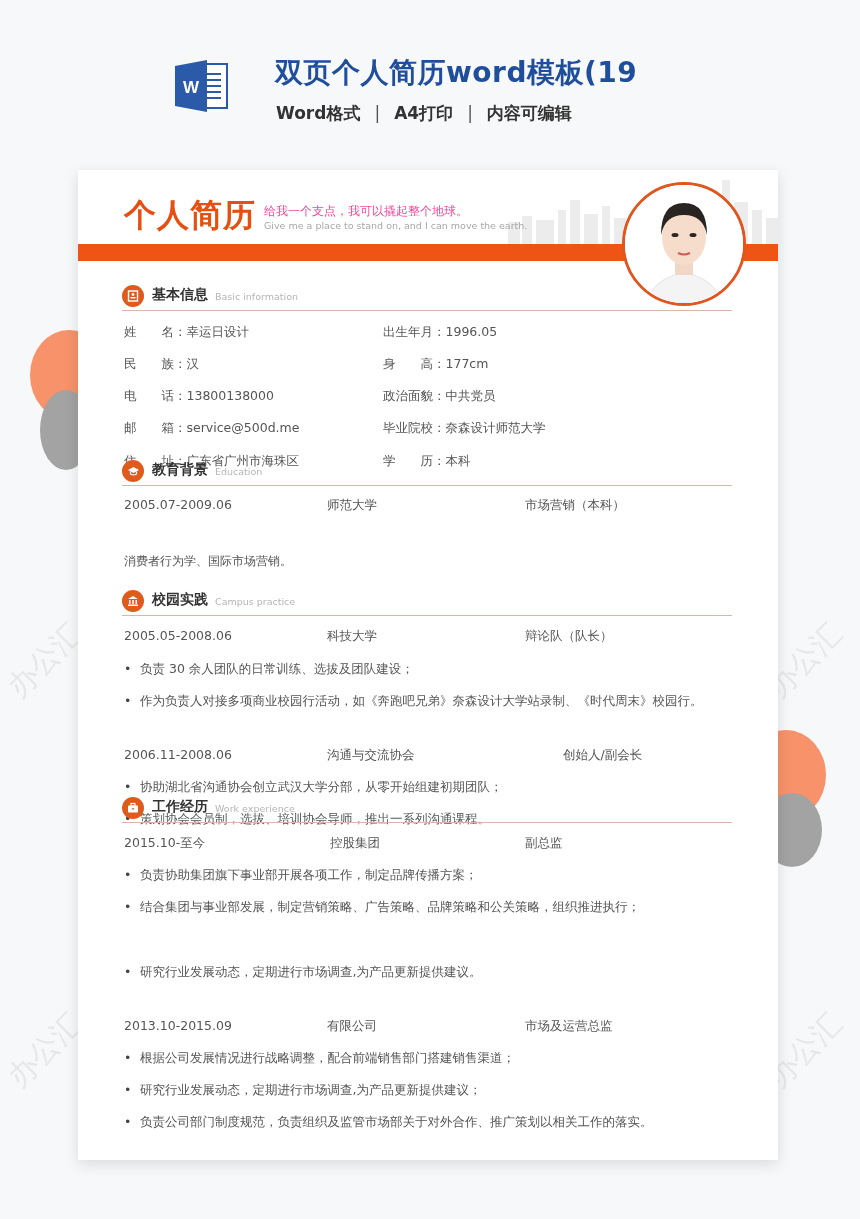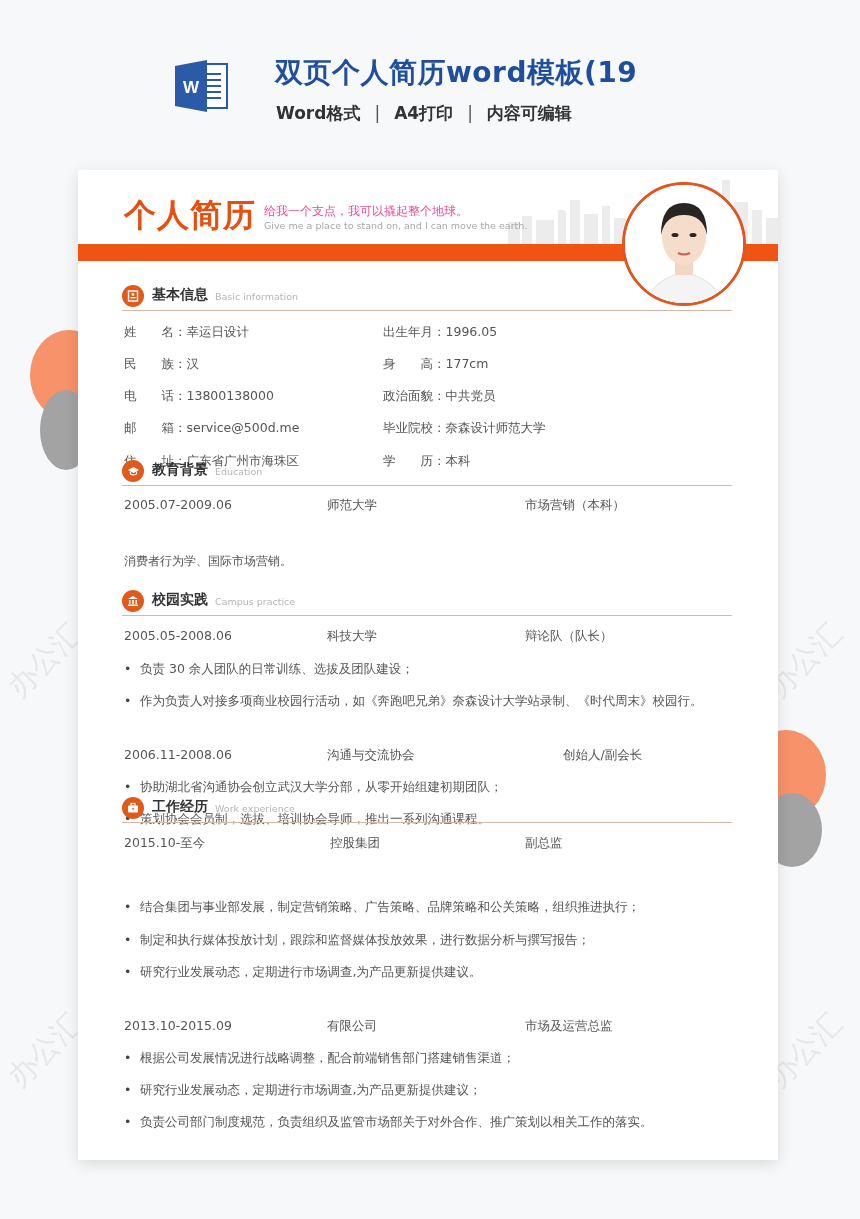--- a/index.html
+++ b/index.html
@@ -185,22 +185,22 @@
         </svg>
     </div>
     <div class="scn">工作经历</div>
     <div class="sen">Work experience</div>
   </div>
   <div class="row3">
     <div class="txt c1" style="top:665px;">2015.10-至今</div>
     <div class="txt c2" style="top:665px;left:252px;font-family:Liberation Serif, serif;">控股集团</div>
     <div class="txt c3" style="top:665px;">副总监</div>
   </div>
+  <div class="bullet" style="top:697px;"><span>负责协助集团旗下事业部开展各项工作，制定品牌传播方案；</span></div>
   <div class="bullet" style="top:729px;"><span>结合集团与事业部发展，制定营销策略、广告策略、品牌策略和公关策略，组织推进执行；</span></div>
-  <div class="bullet" style="top:762px;"><span>制定和执行媒体投放计划，跟踪和监督媒体投放效果，进行数据分析与撰写报告；</span></div>
   <div class="bullet" style="top:794px;"><span>研究行业发展动态，定期进行市场调查,为产品更新提供建议。</span></div>
 
   <div class="row3">
     <div class="txt c1" style="top:848px;">2013.10-2015.09</div>
     <div class="txt c2" style="top:848px;">有限公司</div>
     <div class="txt c3" style="top:848px;font-family:Liberation Mono, monospace;">市场及运营总监</div>
   </div>
   <div class="bullet" style="top:880px;"><span>根据公司发展情况进行战略调整，配合前端销售部门搭建销售渠道；</span></div>
   <div class="bullet" style="top:912px;"><span>研究行业发展动态，定期进行市场调查,为产品更新提供建议；</span></div>
   <div class="bullet" style="top:944px;"><span>负责公司部门制度规范，负责组织及监管市场部关于对外合作、推广策划以相关工作的落实。</span></div>

